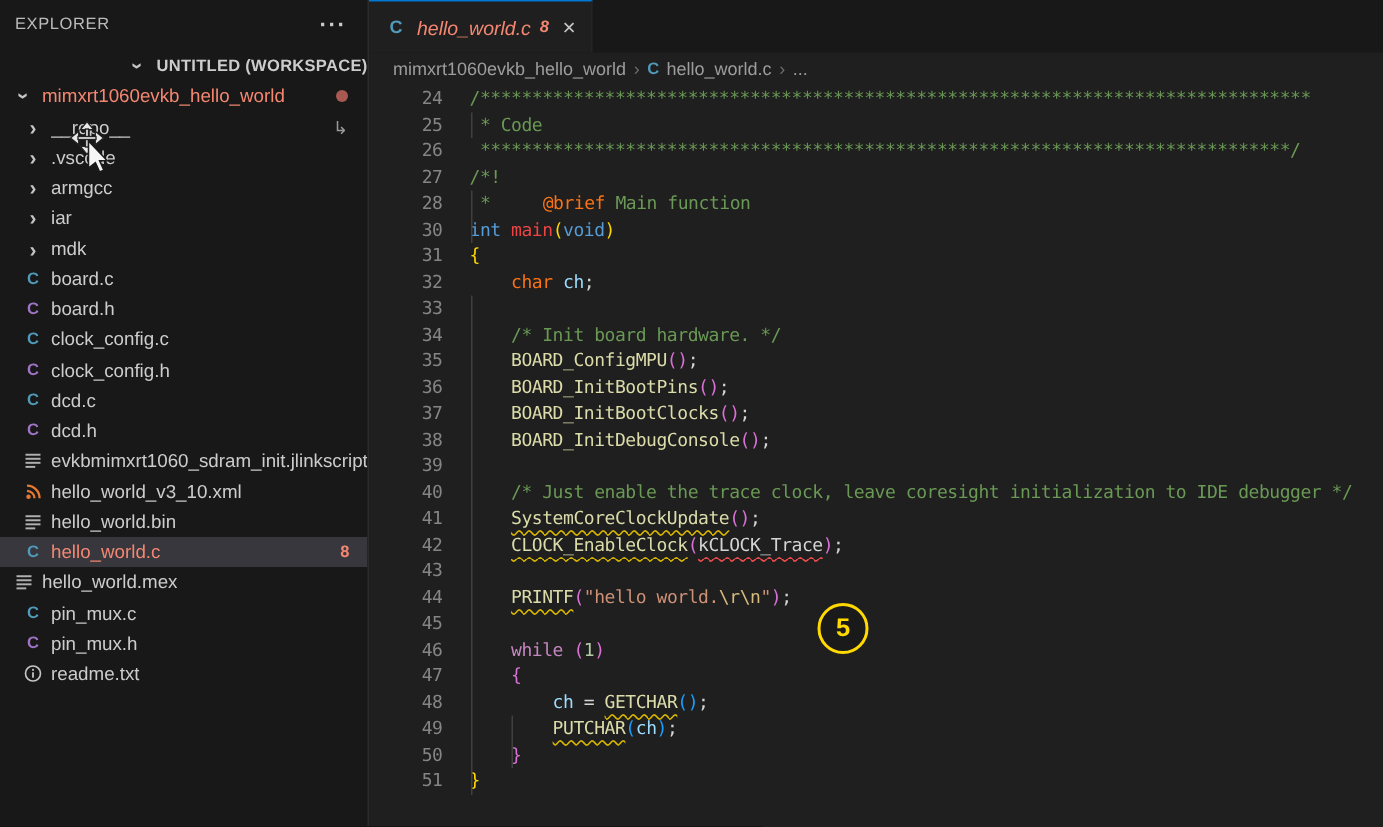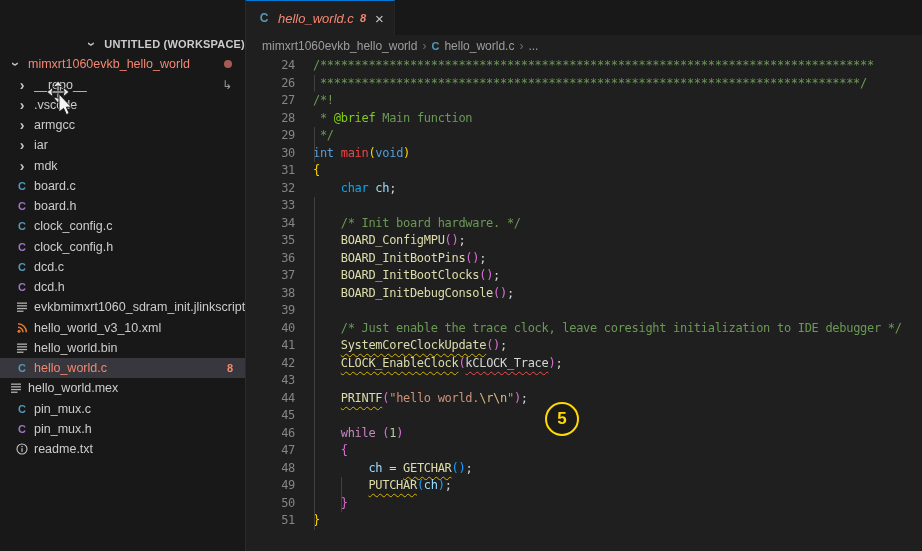--- a/index.html
+++ b/index.html
@@ -54,20 +54,24 @@
         border-radius:50%;box-sizing:border-box;display:flex;align-items:center;justify-content:center;
         color:#ffd900;font-weight:bold;font-size:17px;background:rgba(0,0,0,0.15);}
   .cursor-svg{position:absolute;left:44px;top:80px;z-index:6;}
 </style>
 </head>
 <body>
 
 <div class="screen">
 
   <div class="sidebar">
+    <div class="sb-header">
+      <span>EXPLORER</span>
+      <span class="more">···</span>
+    </div>
     <div class="tree">
         <div class="trow ws" style="padding-left: 1px; justify-content: flex-end;">
           <span class="ticon">
             <span class="chev down">›</span>
           </span>
           <span class="tlabel">UNTITLED (WORKSPACE)</span>
         </div>
         <div class="trow error" style="padding-left: 8px;">
           <span class="ticon">
             <span class="chev down">›</span>
@@ -255,46 +259,46 @@
       <span class="bc-sep">›</span>
       <span class="bc-item">...</span>
     </div>
 
     <div class="code-area">
         <div class="cl">
           <span class="ln">24</span>
           <span class="ct"><span class="tk" style="color: rgb(106, 153, 85);">/********************************************************************************</span></span>
         </div>
         <div class="cl">
+          <span class="ln">25</span>
+          <span class="ct"><span class="tk" style="color: rgb(106, 153, 85);"> * Code</span></span>
+        </div>
+        <div class="cl">
           <span class="ln">26</span>
           <span class="ct"><span class="tk" style="color: rgb(106, 153, 85);"> ******************************************************************************/</span></span>
         </div>
         <div class="cl">
           <span class="ln">27</span>
           <span class="ct"><span class="tk" style="color: rgb(106, 153, 85);">/*!</span></span>
         </div>
         <div class="cl">
           <span class="ln">28</span>
-          <span class="ct"><span class="tk" style="color: rgb(106, 153, 85);"> * </span><span class="tk" style="color: #84cc16;">@brief</span><span class="tk" style="color: rgb(106, 153, 85);"> Main function</span></span>
-        </div>
-        <div class="cl">
-          <span class="ln">29</span>
-          <span class="ct"><span class="tk" style="color: rgb(106, 153, 85);"> */</span></span>
+          <span class="ct"><span class="tk" style="color: rgb(106, 153, 85);"> * </span><span class="tk" style="color: #f97316; margin-left: 28px;">@brief</span><span class="tk" style="color: rgb(106, 153, 85);"> Main function</span></span>
         </div>
         <div class="cl">
           <span class="ln">30</span>
           <span class="ct"><span class="tk" style="color: rgb(86, 156, 214);">int</span><span class="tk" style="color: rgb(212, 212, 212);"> </span><span class="tk" style="color: #ef4444;">main</span><span class="tk" style="color: rgb(255, 215, 0);">(</span><span class="tk" style="color: rgb(86, 156, 214);">void</span><span class="tk" style="color: rgb(255, 215, 0);">)</span></span>
         </div>
         <div class="cl">
           <span class="ln">31</span>
           <span class="ct"><span class="tk" style="color: rgb(255, 215, 0);">{</span></span>
         </div>
         <div class="cl">
           <span class="ln">32</span>
-          <span class="ct"><span class="tk" style="color: rgb(212, 212, 212);">    </span><span class="tk" style="color: #0ea5e9;">char</span><span class="tk" style="color: rgb(212, 212, 212);"> </span><span class="tk" style="color: rgb(156, 220, 254);">ch</span><span class="tk" style="color: rgb(212, 212, 212);">;</span></span>
+          <span class="ct"><span class="tk" style="color: rgb(212, 212, 212);">    </span><span class="tk" style="color: #f97316;">char</span><span class="tk" style="color: rgb(212, 212, 212);"> </span><span class="tk" style="color: rgb(156, 220, 254);">ch</span><span class="tk" style="color: rgb(212, 212, 212);">;</span></span>
         </div>
         <div class="cl">
           <span class="ln">33</span>
           <span class="ct"></span>
         </div>
         <div class="cl">
           <span class="ln">34</span>
           <span class="ct"><span class="tk" style="color: rgb(212, 212, 212);">    </span><span class="tk" style="color: rgb(106, 153, 85);">/* Init board hardware. */</span></span>
         </div>
         <div class="cl">

